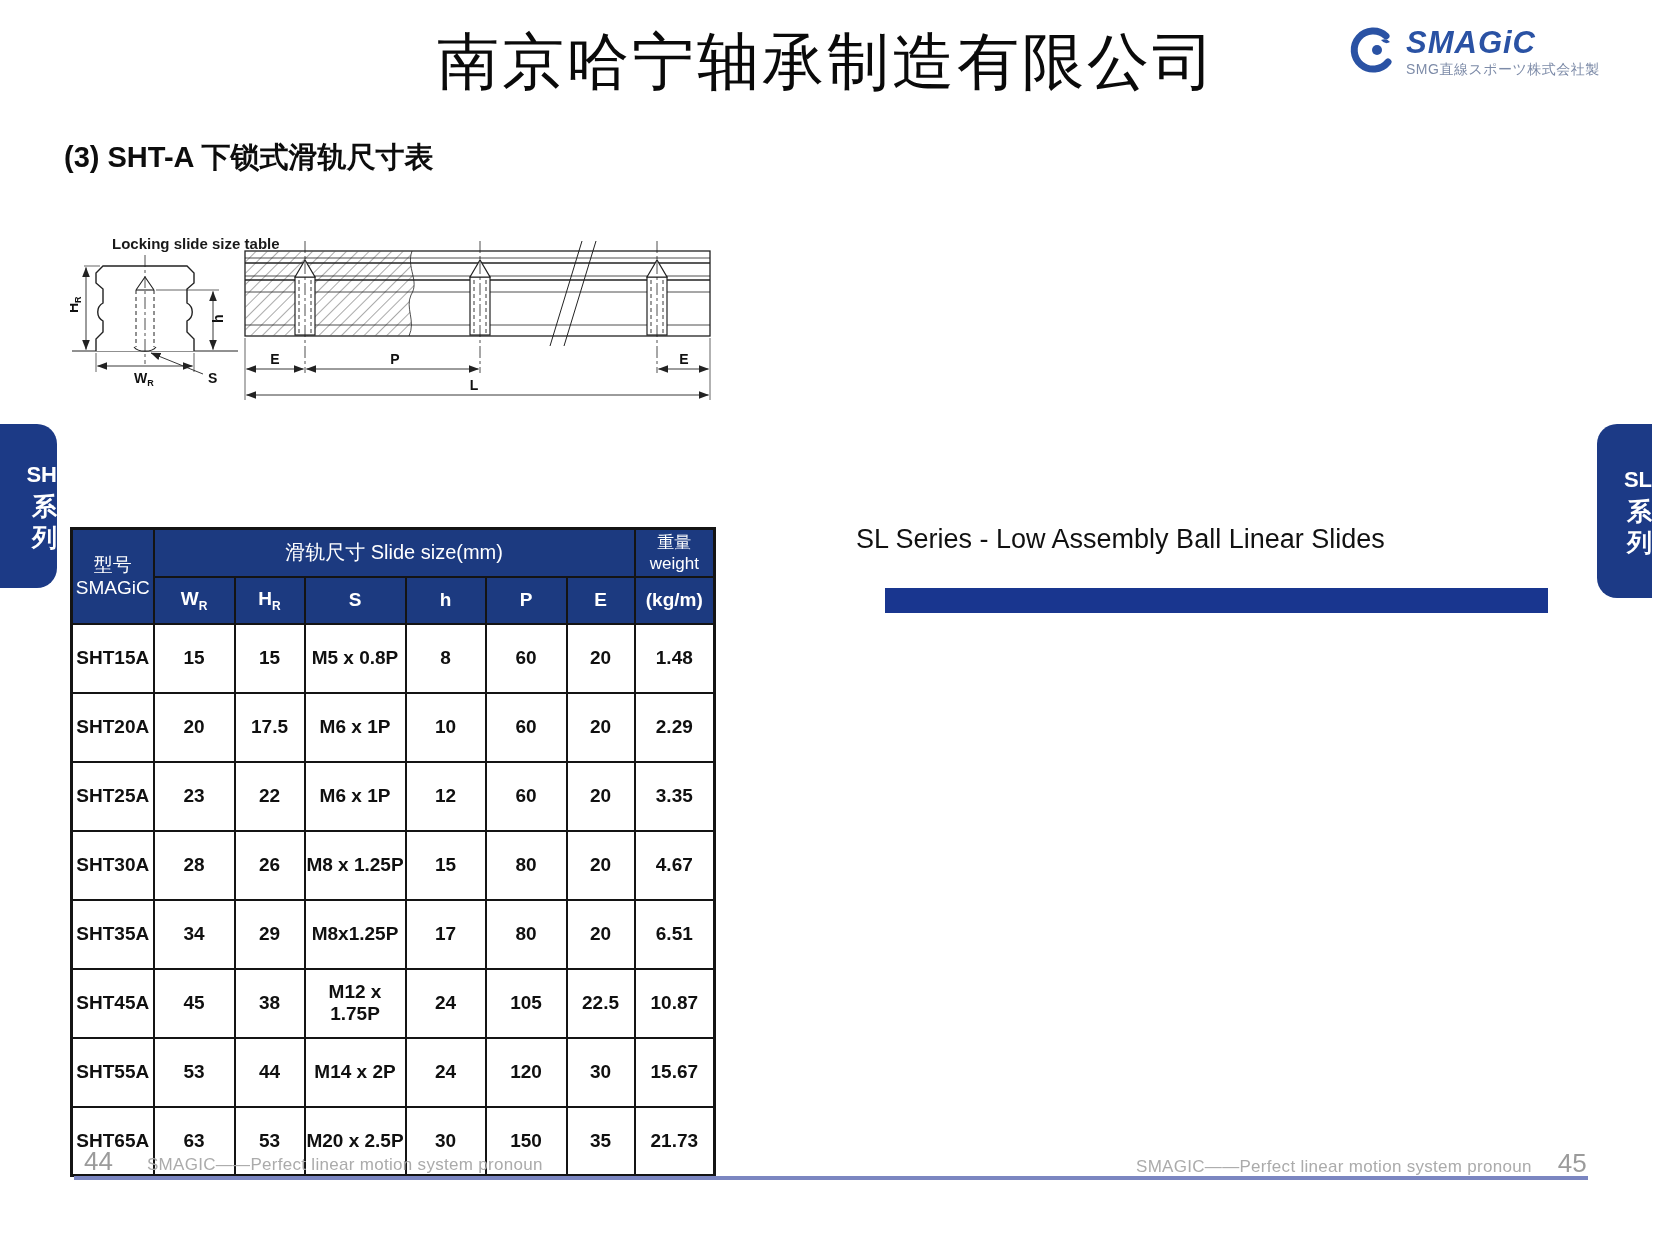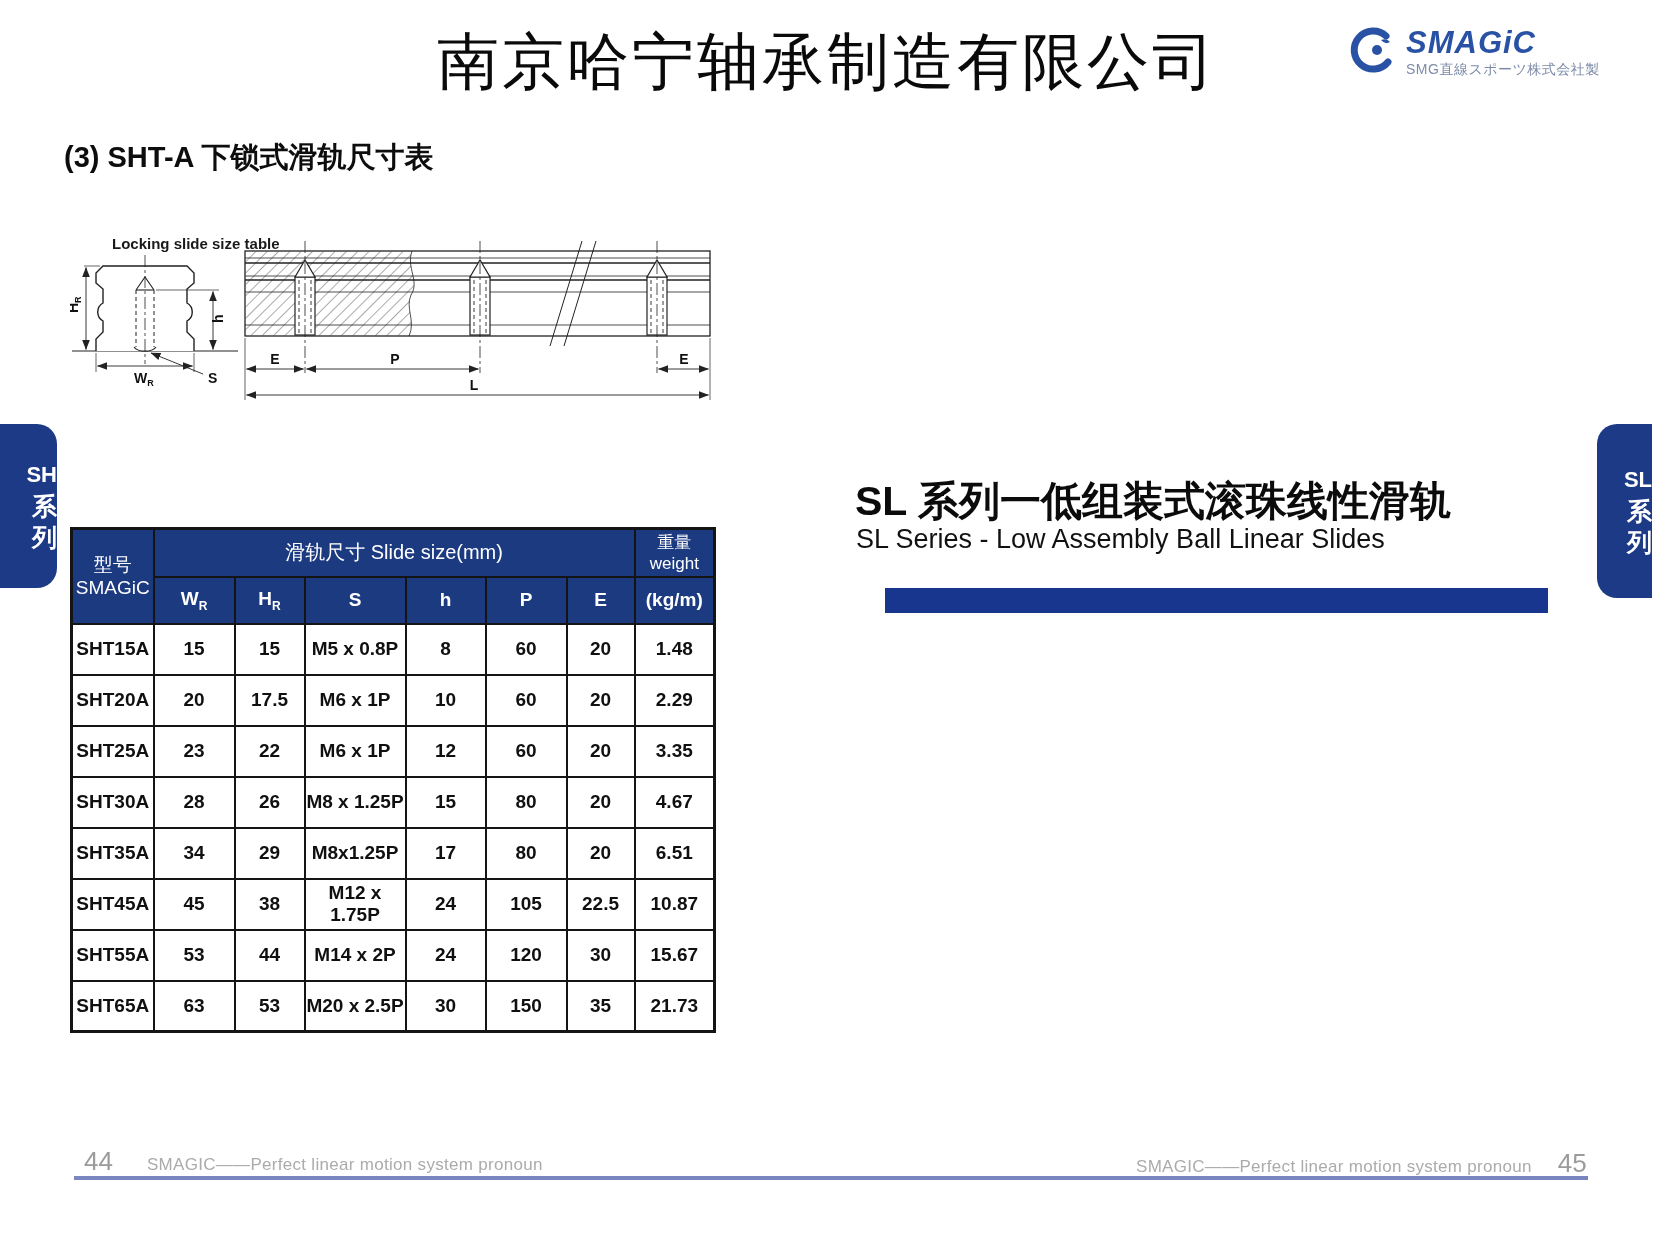--- a/index.html
+++ b/index.html
@@ -42,21 +42,21 @@
   .size-table{
     position:absolute;left:70px;top:527px;width:643px;
     border-collapse:collapse;table-layout:fixed;border:3px solid #141414;
   }
   .size-table th,.size-table td{
     border:2px solid #141414;text-align:center;vertical-align:middle;padding:0;overflow:hidden;
   }
   .size-table thead th{background:#1c3a80;color:#ffffff;}
   .hdr-row-1{height:48px;}
   .hdr-row-2{height:47px;}
-  .size-table tbody tr{height:51px;}
+  .size-table tbody tr{height:69px;}
   .th-model{font-size:19px;font-weight:400;line-height:23px;}
   .th-group{font-size:20px;font-weight:400;}
   .th-weight{font-size:17px;font-weight:400;line-height:21px;}
   .th-sub{font-size:19px;font-weight:700;}
   .th-sub sub{font-size:12px;font-weight:700;}
   .size-table tbody td{background:#fff;font-size:19px;font-weight:600;color:#101010;}
   
   .footer-line{position:absolute;left:74px;top:1176px;width:1514px;height:4px;background:#7b86c1;}
   .footer-left{position:absolute;left:84px;top:1146px;display:flex;align-items:baseline;gap:34px;}
   .footer-right{position:absolute;left:1136px;top:1148px;display:flex;align-items:baseline;gap:26px;}
@@ -181,21 +181,20 @@
     <span class="tab-line latin">SH</span>
     <span class="tab-line">系</span>
     <span class="tab-line">列</span>
   </div>
   <div class="side-tab tab-right">
     <span class="tab-line latin">SL</span>
     <span class="tab-line">系</span>
     <span class="tab-line">列</span>
   </div>
 
-  <div class="sl-title">SL 系列一低组装式滚珠线性滑轨</div>
   <div class="sl-subtitle">SL Series - Low Assembly Ball Linear Slides</div>
   <div class="sl-bar"></div>
 
   <table class="size-table">
     <colgroup>
       <col style="width:82px">
         <col style="width:81px">
         <col style="width:70px">
         <col style="width:101px">
       <col style="width:80px">

